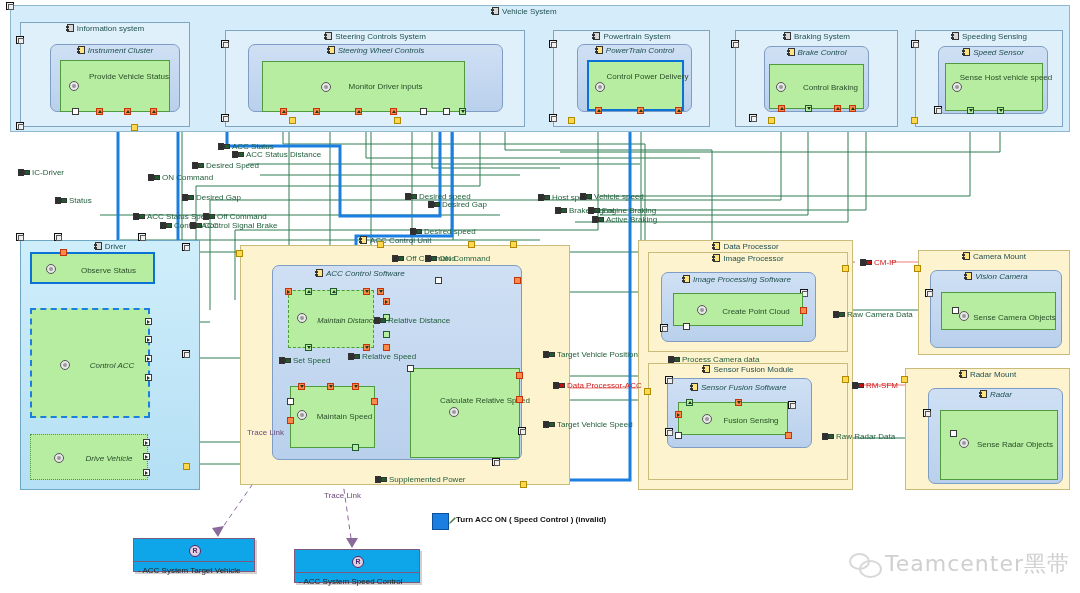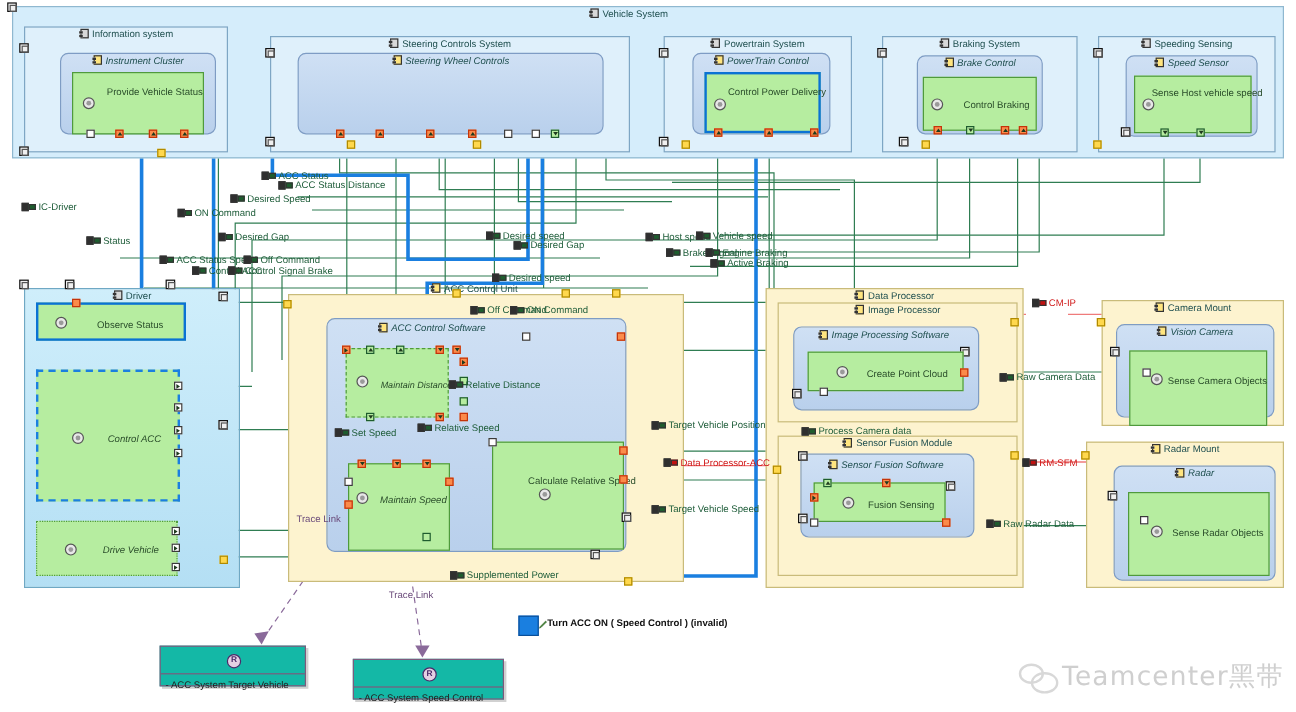--- a/index.html
+++ b/index.html
@@ -58,21 +58,21 @@
   .p-arrU:after,.p-arrD:after,.p-arrL:after,.p-arrR:after{content:"";position:absolute;}
   .p-arrU:after{left:0.5px;top:1px;border-left:2.5px solid transparent;border-right:2.5px solid transparent;border-bottom:3px solid #1e3a1e;}
   .p-arrD:after{left:0.5px;top:1px;border-left:2.5px solid transparent;border-right:2.5px solid transparent;border-top:3px solid #1e3a1e;}
   .p-arrR:after{left:1px;top:0.5px;border-top:2.5px solid transparent;border-bottom:2.5px solid transparent;border-left:3px solid #1e3a1e;}
 
   
   .hnd{position:absolute;width:8px;height:8px;background:#f0f0f0;border:1px solid #111;box-sizing:border-box;}
   .hnd:after{content:"";position:absolute;left:1px;top:1px;width:4px;height:4px;border:1px solid #555;}
 
   
-  .req{position:absolute;background:#14b8a6;border:1px solid #7d5a7d;box-sizing:border-box;
+  .req{position:absolute;background:#0ea5e9;border:1px solid #7d5a7d;box-sizing:border-box;
        box-shadow:2px 2px 0 rgba(0,0,0,.18);}
   .req .top{height:22px;border-bottom:1px solid #7d5a7d;position:relative;}
   .req .top .rico{position:absolute;left:50%;top:6px;margin-left:-5px;width:10px;height:10px;border-radius:50%;
                   background:#e3d0e3;border:1px solid #4a2a6a;color:#4a2a6a;font-size:7px;
                   text-align:center;line-height:9px;font-weight:bold;}
   .req .bot{font-size:8px;color:#222;padding:4px 4px 0 4px;}
 
   
   .legend{position:absolute;}
   .legend .sw{position:absolute;left:0;top:0;width:15px;height:15px;background:#1a7fe0;border:1px solid #0a4f99;}
@@ -222,20 +222,27 @@
   </div>
   <div class="hnd" style="left:221px;top:40px;"></div>
   <div class="hnd" style="left:221px;top:114px;"></div>
   <div class="port p-yel" style="left:394px;top:117px;"></div>
   <div class="port p-yel" style="left:289px;top:117px;"></div>
 
   <div class="blk part" style="left:248px;top:44px;width:255px;height:68px;">
     <div class="hdr italic">
       <span class="ico ico-pp"><i class="b"></i><i class="t1"></i><i class="t2"></i></span><span>Steering Wheel Controls</span>
     </div>
+  </div>
+  <div class="blk act" style="left:262px;top:61px;width:203px;height:51px;">
+    <span class="ico ico-act" style="position:absolute;left:58px;top:20px;">
+        <i class="o"></i>
+        <i class="o2"></i>
+      </span>
+    <div class="atext" style="top:19px;padding-left:22px;">Monitor Driver inputs</div>
   </div>
   <div class="port p-red p-arrU" style="left:280px;top:108px;"></div>
   <div class="port p-red p-arrU" style="left:313px;top:108px;"></div>
   <div class="port p-red p-arrU" style="left:355px;top:108px;"></div>
   <div class="port p-red p-arrU" style="left:390px;top:108px;"></div>
   <div class="port p-wht" style="left:420px;top:108px;"></div>
   <div class="port p-wht" style="left:443px;top:108px;"></div>
   <div class="port p-grn p-arrD" style="left:459px;top:108px;"></div>
 
   <div class="blk subsys" style="left:553px;top:30px;width:157px;height:97px;">
@@ -390,21 +397,21 @@
   <div class="port p-red p-arrR" style="left:383px;top:298px;"></div>
   <div class="port p-grn" style="left:383px;top:314px;"></div>
   <div class="port p-grn" style="left:383px;top:331px;"></div>
   <div class="port p-red" style="left:383px;top:344px;"></div>
   <div class="port p-grn p-arrD" style="left:305px;top:344px;"></div>
   <div class="port p-red p-arrD" style="left:363px;top:344px;"></div>
 
   <div class="port p-wht" style="left:435px;top:277px;"></div>
   <div class="port p-red" style="left:514px;top:277px;"></div>
 
-  <div class="blk act" style="left:290px;top:386px;width:85px;height:73px;font-style:italic;">
+  <div class="blk act" style="left:290px;top:386px;width:85px;height:62px;">
     <span class="ico ico-act" style="position:absolute;left:6px;top:23px;">
         <i class="o"></i>
         <i class="o2"></i>
       </span>
     <div class="atext" style="top:24px;padding-left:12px;">Maintain Speed</div>
   </div>
   <div class="port p-red p-arrD" style="left:298px;top:383px;"></div>
   <div class="port p-red p-arrD" style="left:327px;top:383px;"></div>
   <div class="port p-red p-arrD" style="left:352px;top:383px;"></div>
   <div class="port p-red" style="left:371px;top:398px;"></div>
@@ -489,21 +496,21 @@
       <span class="ico ico-pp"><i class="b"></i><i class="t1"></i><i class="t2"></i></span><span>Camera Mount</span>
     </div>
   </div>
   <div class="port p-yel" style="left:914px;top:265px;"></div>
   <div class="blk part" style="left:930px;top:270px;width:132px;height:78px;">
     <div class="hdr italic">
       <span class="ico ico-pp"><i class="b"></i><i class="t1"></i><i class="t2"></i></span><span>Vision Camera</span>
     </div>
   </div>
   <div class="hnd" style="left:925px;top:289px;"></div>
-  <div class="blk act" style="left:941px;top:292px;width:115px;height:63px;">
+  <div class="blk act" style="left:941px;top:292px;width:115px;height:38px;">
     <span class="ico ico-act" style="position:absolute;left:17px;top:18px;">
         <i class="o"></i>
         <i class="o2"></i>
       </span>
     <div class="atext" style="top:19px;padding-left:16px;">Sense Camera Objects</div>
   </div>
   <div class="port p-wht" style="left:952px;top:307px;"></div>
 
   <div class="blk yel" style="left:905px;top:368px;width:165px;height:122px;">
     <div class="hdr">
@@ -521,21 +528,21 @@
     <span class="ico ico-act" style="position:absolute;left:18px;top:27px;">
         <i class="o"></i>
         <i class="o2"></i>
       </span>
     <div class="atext" style="top:28px;padding-left:16px;">Sense Radar Objects</div>
   </div>
   <div class="port p-wht" style="left:950px;top:430px;"></div>
 
   <div id="labels">
       <div class="label" style="left: 18px; top: 168px;"><span class="ico ico-dep"><i class="sq"></i><i class="sq2"></i></span><span>IC-Driver</span></div>
-      <div class="label" style="left: 72px; top: 196px;"><span class="ico ico-dep"><i class="sq"></i><i class="sq2"></i></span><span>Status</span></div>
+      <div class="label" style="left: 55px; top: 196px;"><span class="ico ico-dep"><i class="sq"></i><i class="sq2"></i></span><span>Status</span></div>
       <div class="label" style="left: 133px; top: 212px;"><span class="ico ico-dep"><i class="sq"></i><i class="sq2"></i></span><span>ACC Status Speed</span></div>
       <div class="label" style="left: 160px; top: 221px;"><span class="ico ico-dep"><i class="sq"></i><i class="sq2"></i></span><span>Control ACC</span></div>
       <div class="label" style="left: 148px; top: 173px;"><span class="ico ico-dep"><i class="sq"></i><i class="sq2"></i></span><span>ON Command</span></div>
       <div class="label" style="left: 182px; top: 193px;"><span class="ico ico-dep"><i class="sq"></i><i class="sq2"></i></span><span>Desired Gap</span></div>
       <div class="label" style="left: 218px; top: 142px;"><span class="ico ico-dep"><i class="sq"></i><i class="sq2"></i></span><span>ACC Status</span></div>
       <div class="label" style="left: 232px; top: 150px;"><span class="ico ico-dep"><i class="sq"></i><i class="sq2"></i></span><span>ACC Status Distance</span></div>
       <div class="label" style="left: 192px; top: 161px;"><span class="ico ico-dep"><i class="sq"></i><i class="sq2"></i></span><span>Desired Speed</span></div>
       <div class="label" style="left: 203px; top: 212px;"><span class="ico ico-dep"><i class="sq"></i><i class="sq2"></i></span><span>Off Command</span></div>
       <div class="label" style="left: 190px; top: 221px;"><span class="ico ico-dep"><i class="sq"></i><i class="sq2"></i></span><span>Control Signal Brake</span></div>
       <div class="label" style="left: 405px; top: 192px;"><span class="ico ico-dep"><i class="sq"></i><i class="sq2"></i></span><span>Desired speed</span></div>
@@ -551,21 +558,21 @@
       <div class="label" style="left: 279px; top: 356px;"><span class="ico ico-dep"><i class="sq"></i><i class="sq2"></i></span><span>Set Speed</span></div>
       <div class="label" style="left: 374px; top: 316px;"><span class="ico ico-dep"><i class="sq"></i><i class="sq2"></i></span><span>Relative Distance</span></div>
       <div class="label" style="left: 348px; top: 352px;"><span class="ico ico-dep"><i class="sq"></i><i class="sq2"></i></span><span>Relative Speed</span></div>
       <div class="label" style="left: 543px; top: 350px;"><span class="ico ico-dep"><i class="sq"></i><i class="sq2"></i></span><span>Target Vehicle Position</span></div>
       <div class="label red" style="left: 553px; top: 381px;"><span class="ico ico-dep red"><i class="sq"></i><i class="sq2"></i></span><span>Data Processor-ACC</span></div>
       <div class="label" style="left: 543px; top: 420px;"><span class="ico ico-dep"><i class="sq"></i><i class="sq2"></i></span><span>Target Vehicle Speed</span></div>
       <div class="label" style="left: 375px; top: 475px;"><span class="ico ico-dep"><i class="sq"></i><i class="sq2"></i></span><span>Supplemented Power</span></div>
       <div class="label" style="left: 668px; top: 355px;"><span class="ico ico-dep"><i class="sq"></i><i class="sq2"></i></span><span>Process Camera data</span></div>
       <div class="label" style="left: 833px; top: 310px;"><span class="ico ico-dep"><i class="sq"></i><i class="sq2"></i></span><span>Raw Camera Data</span></div>
       <div class="label" style="left: 822px; top: 432px;"><span class="ico ico-dep"><i class="sq"></i><i class="sq2"></i></span><span>Raw Radar Data</span></div>
-      <div class="label red" style="left: 860px; top: 248px;"><span class="ico ico-dep red"><i class="sq"></i><i class="sq2"></i></span><span>CM-IP</span></div>
+      <div class="label red" style="left: 860px; top: 258px;"><span class="ico ico-dep red"><i class="sq"></i><i class="sq2"></i></span><span>CM-IP</span></div>
       <div class="label red" style="left: 852px; top: 381px;"><span class="ico ico-dep red"><i class="sq"></i><i class="sq2"></i></span><span>RM-SFM</span></div>
     </div>
 
   <div id="traces">
       <div class="trace" style="left: 247px; top: 428px;">Trace Link</div>
       <div class="trace" style="left: 324px; top: 491px;">Trace Link</div>
     </div>
 
   <div id="reqs">
       <div class="req" style="left: 133px; top: 538px; width: 122px; height: 34px;">

